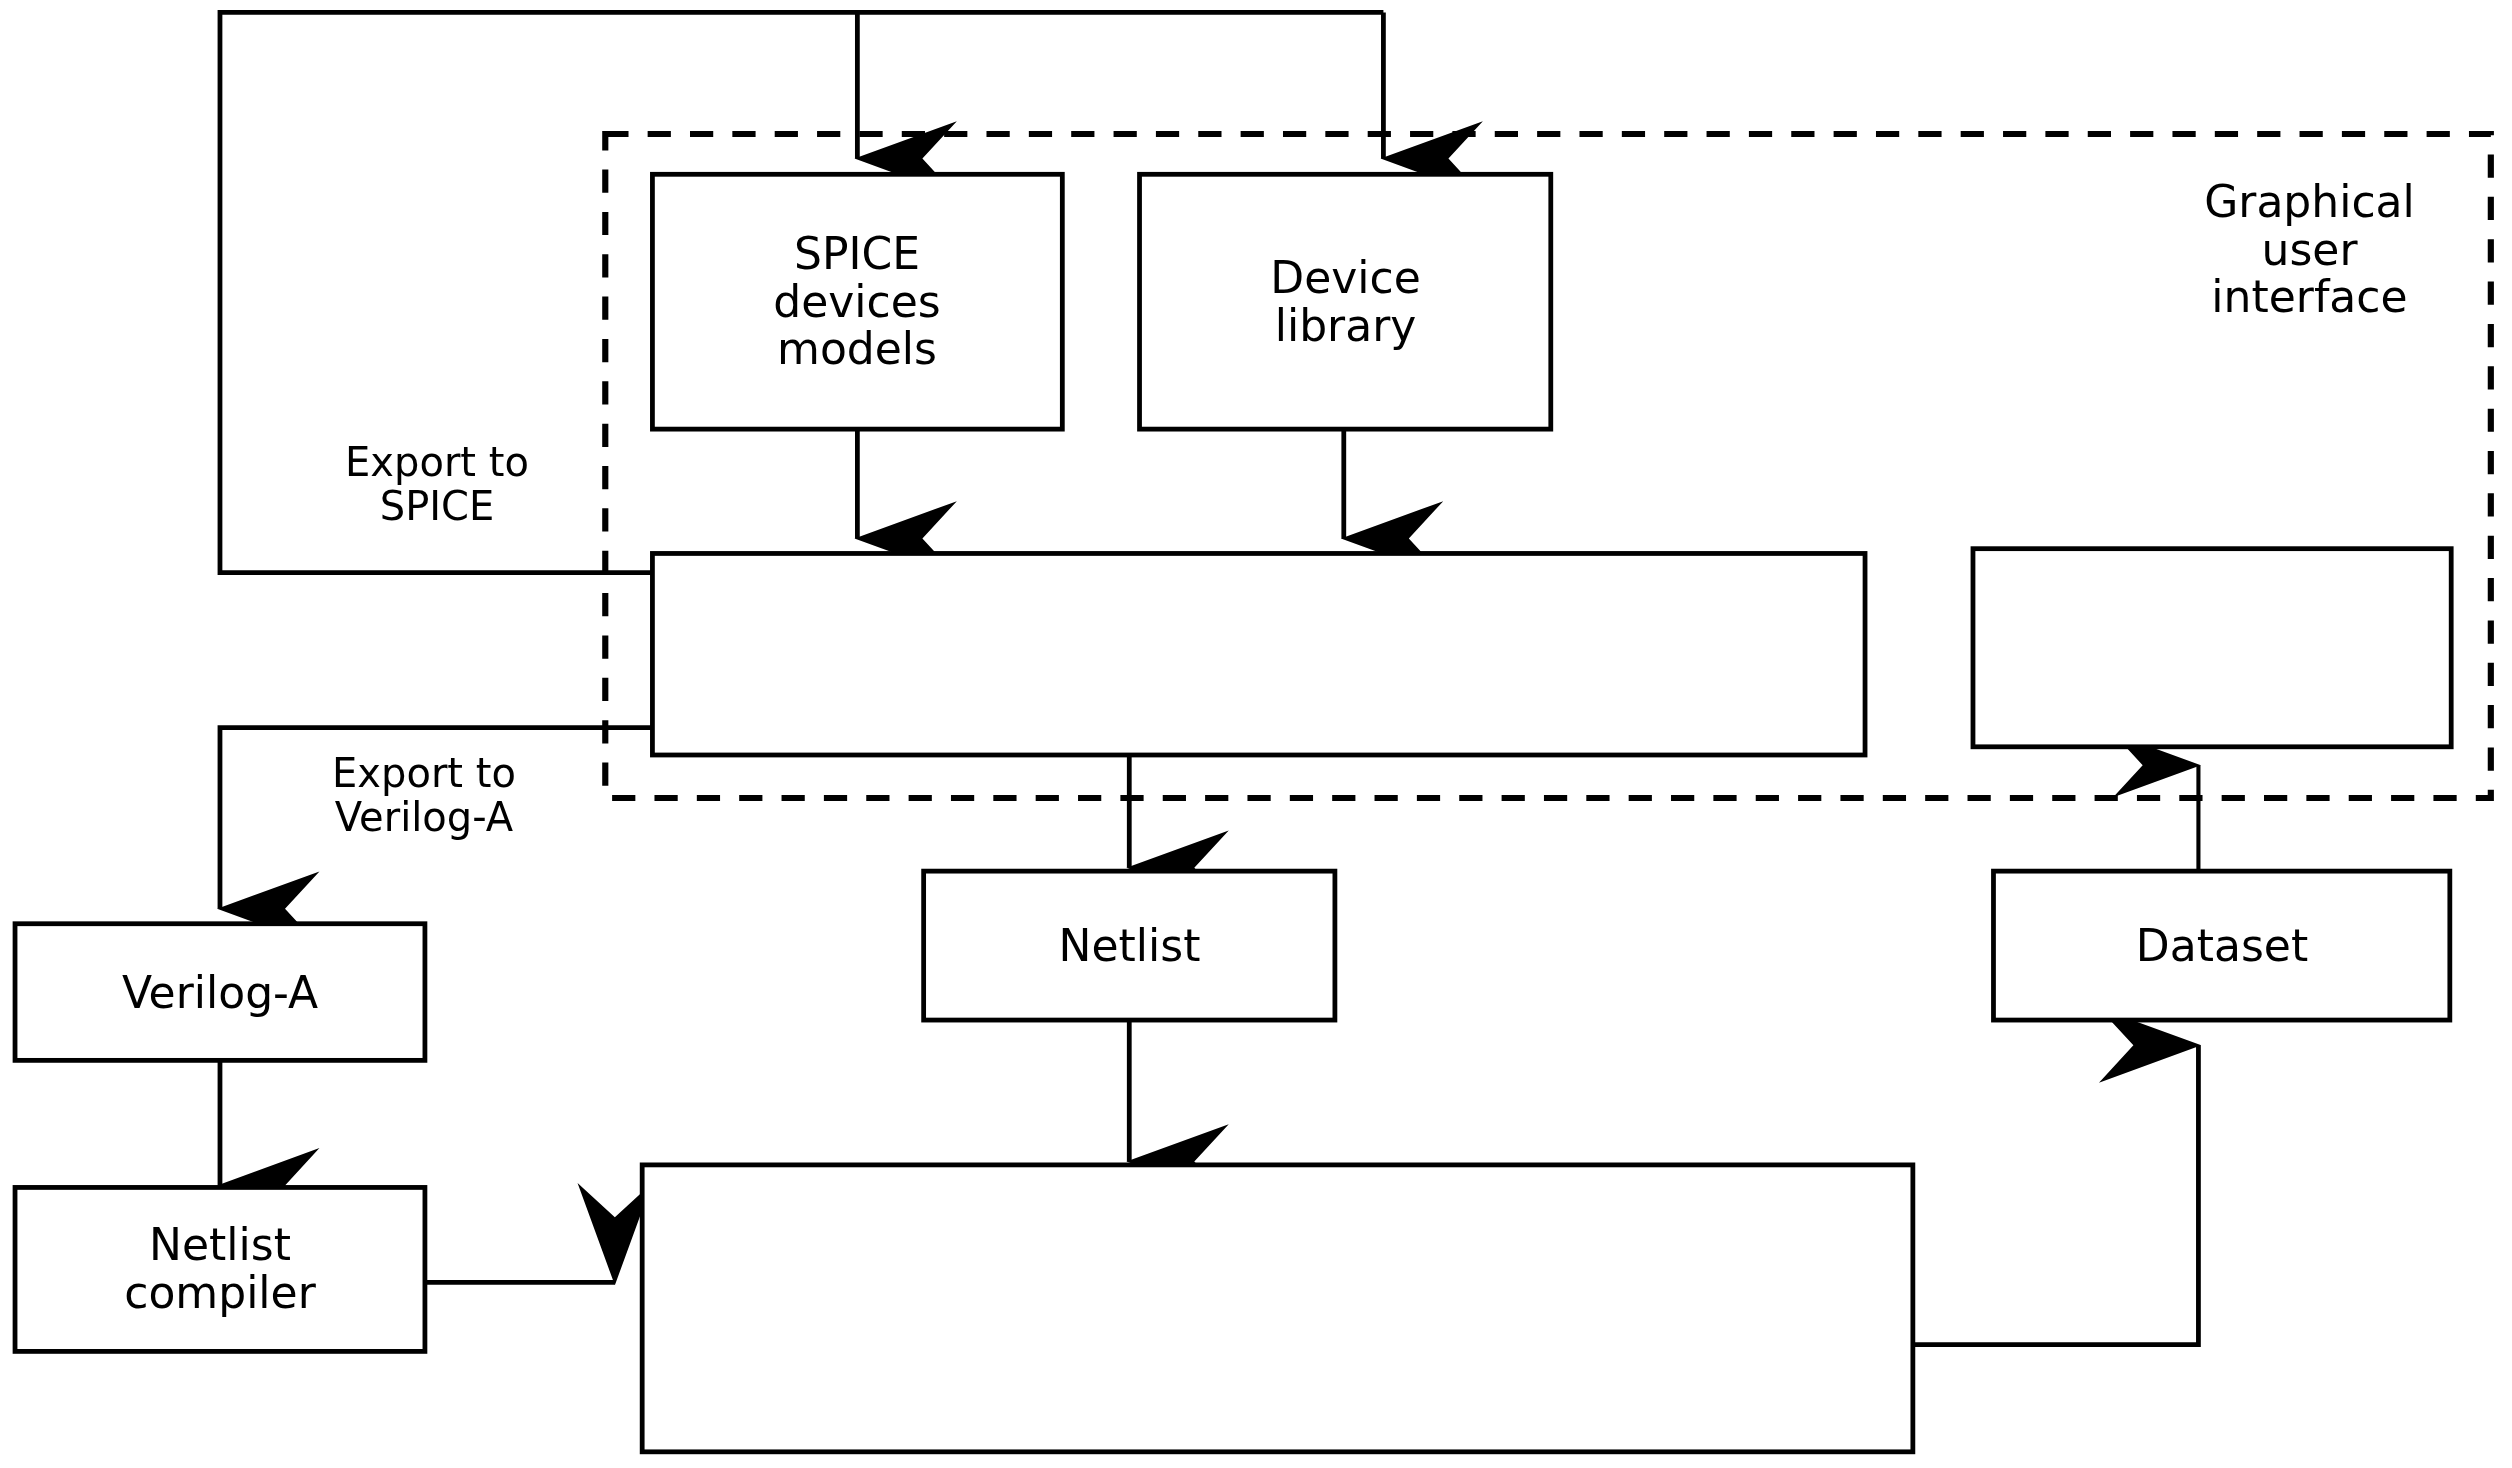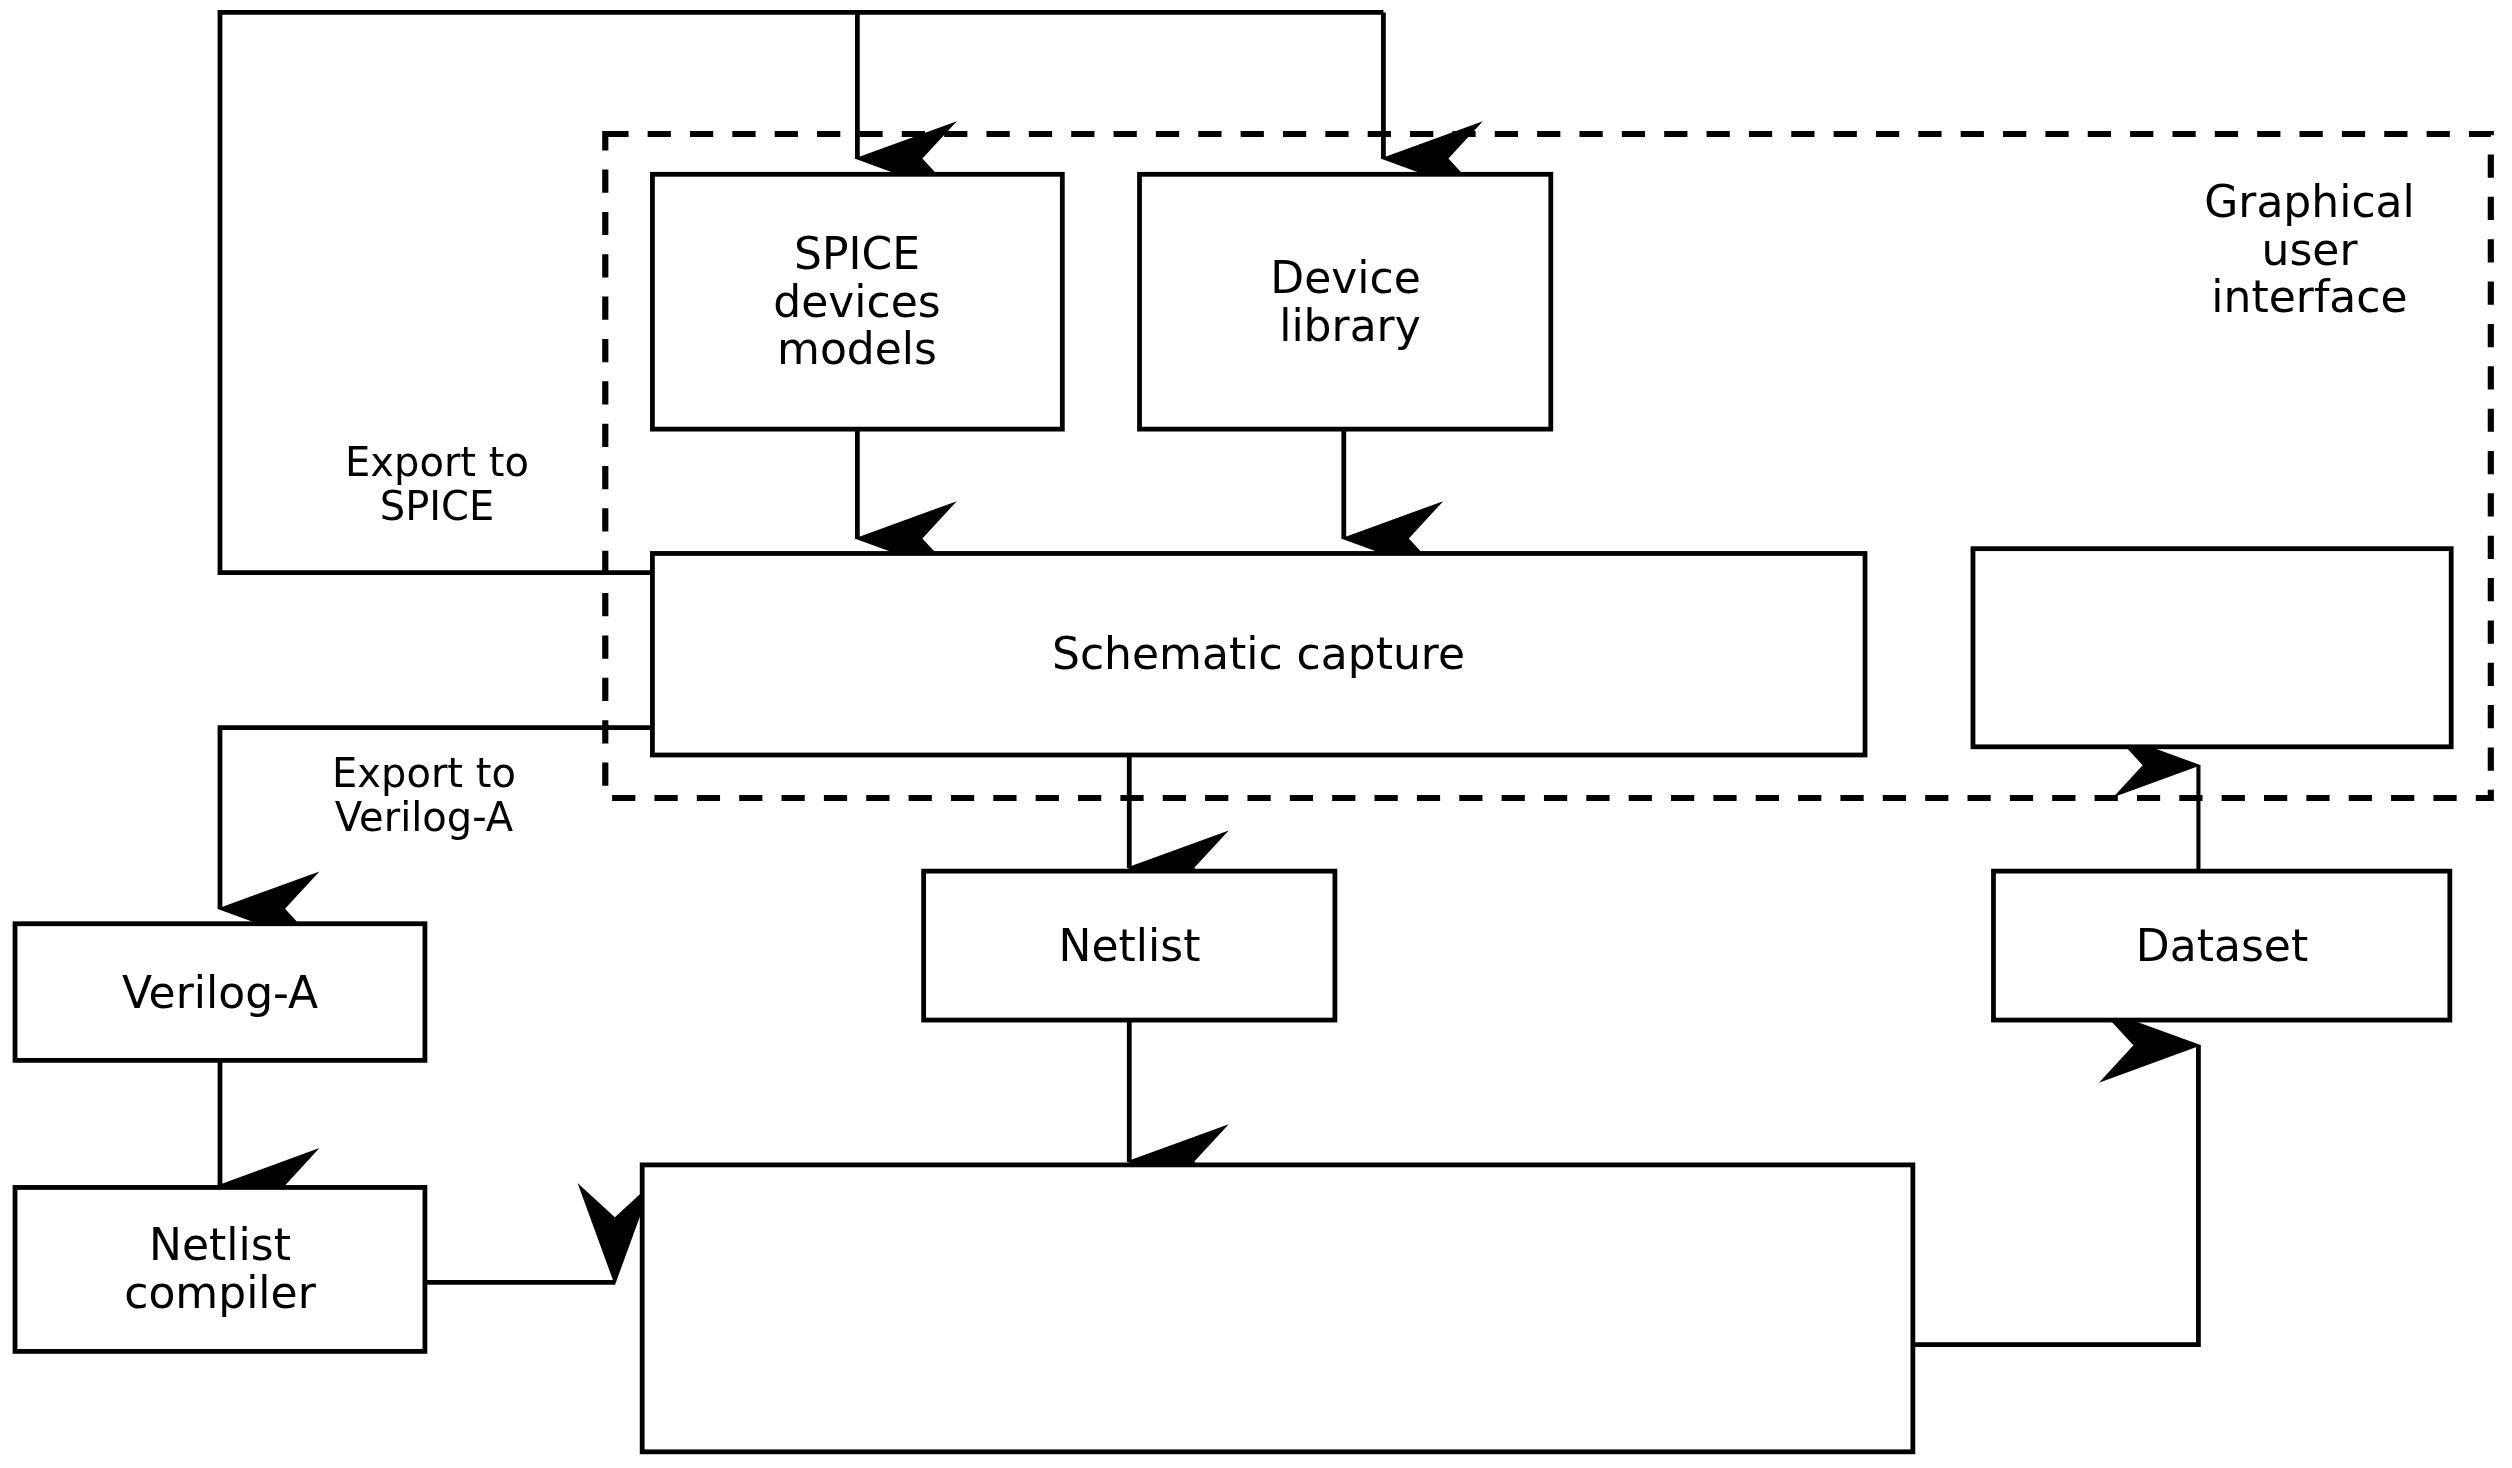--- a/index.html
+++ b/index.html
@@ -124,24 +124,23 @@
     <rect class="box-rect" x="2918" y="1275" width="668" height="218" rx="0"></rect>
     <rect class="box-rect" x="22" y="1352" width="600" height="200" rx="0"></rect>
     <rect class="box-rect" x="22" y="1738" width="600" height="240" rx="0"></rect>
     <rect class="box-rect" x="940" y="1705" width="1860" height="420" rx="0"></rect>
   </svg>
 
   <div class="lbl box-label centerer" style="left:652px; top:174px; width:410px; height:255px;">SPICE
 devices
 models</div>
 
-  <div class="lbl box-label centerer" style="left:1140px; top:174px; width:411px; height:255px;text-align:right;">Device
+  <div class="lbl box-label centerer" style="left:1140px; top:174px; width:411px; height:255px;">Device
 library</div>
 
-  <div class="lbl box-label centerer" style="left:652px; top:553px; width:1213px; height:202px;">Schematic capture</div>
 
 
   <div class="lbl box-label centerer" style="left:924px; top:871px; width:411px; height:149px;">Netlist</div>
 
   <div class="lbl box-label centerer" style="left:1994px; top:871px; width:456px; height:149px;text-align:center;">Dataset</div>
 
   <div class="lbl box-label centerer" style="left:15px; top:924px; width:410px; height:137px;">Verilog-A</div>
 
   <div class="lbl box-label centerer" style="left:15px; top:1187px; width:410px; height:164px;">Netlist
 compiler</div>

